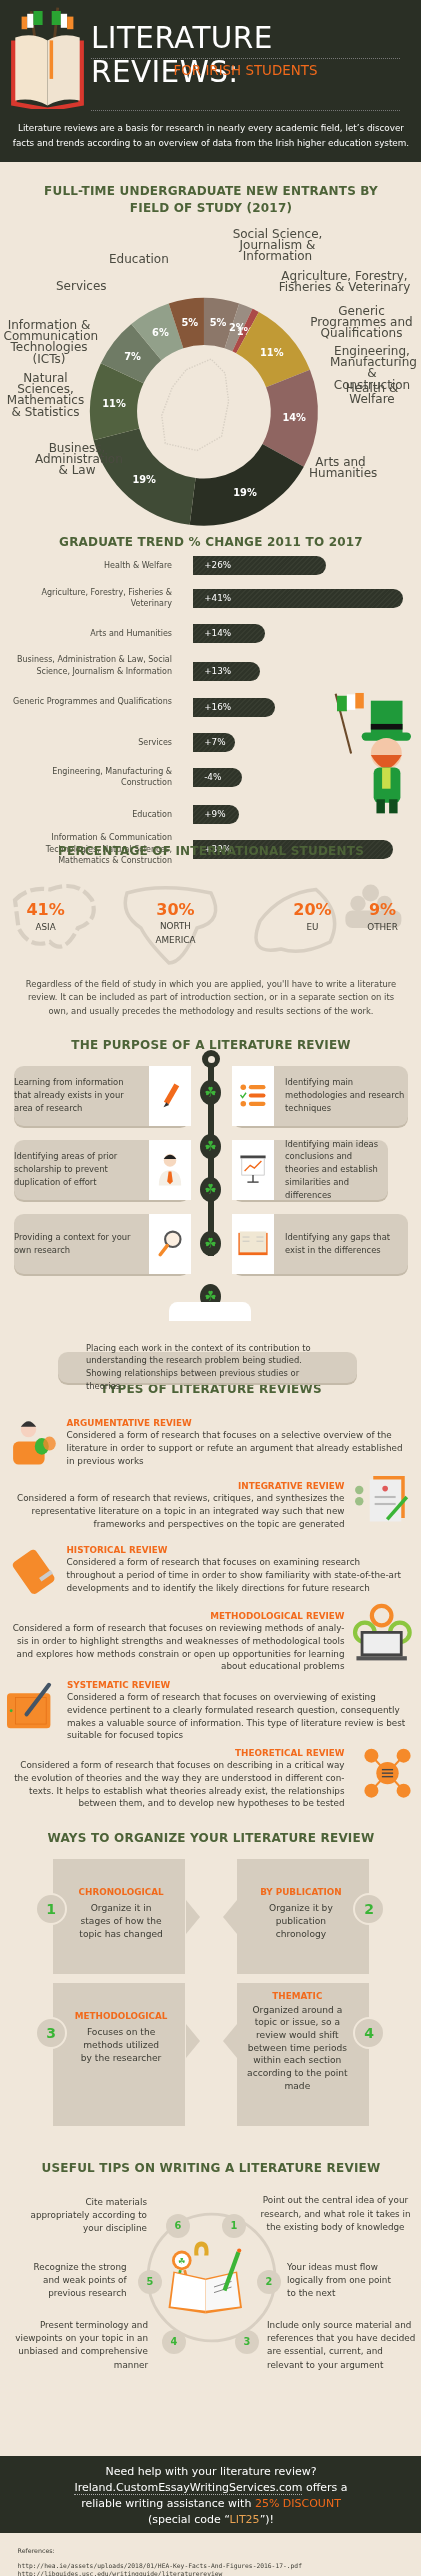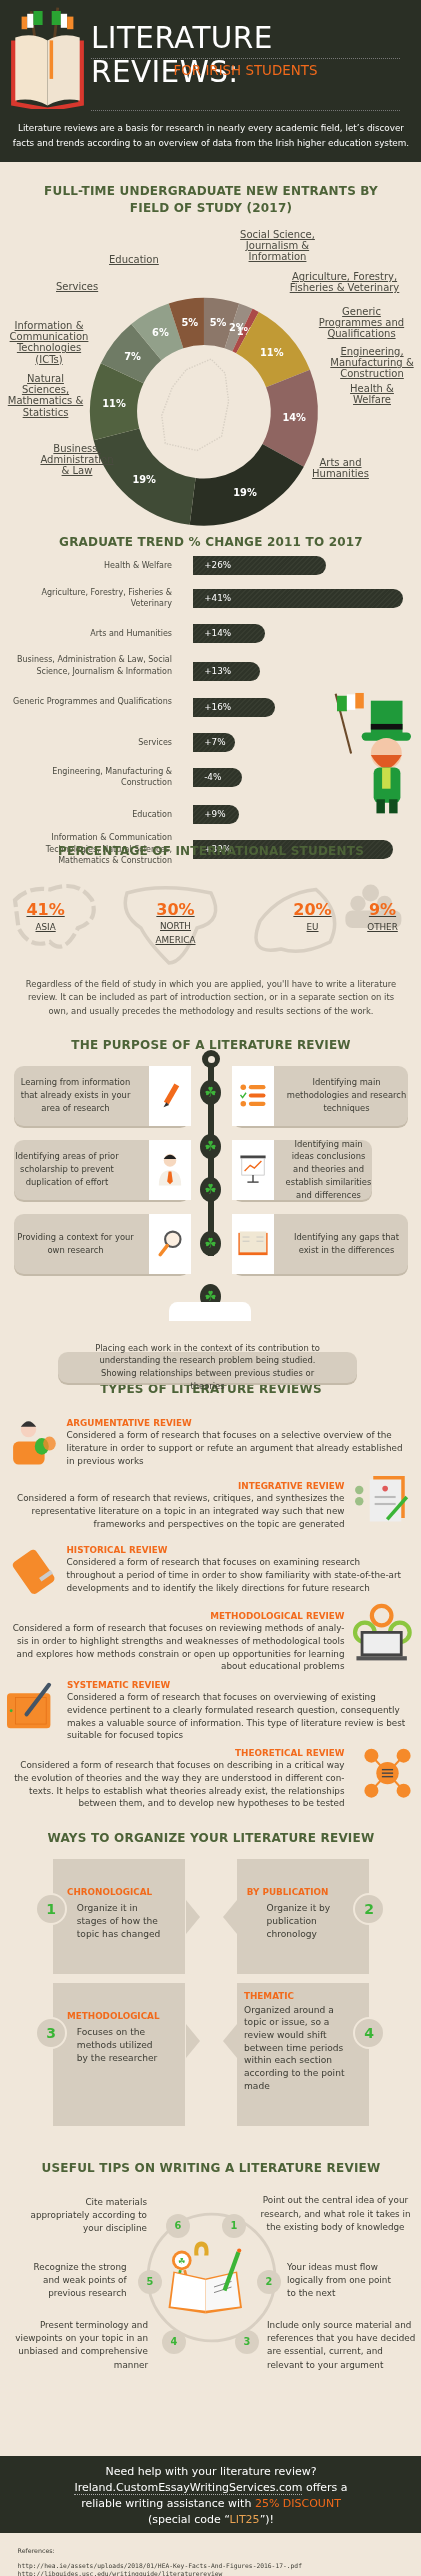--- a/index.html
+++ b/index.html
@@ -6,39 +6,39 @@
 body{width:422px;background:#f0e7da;font-family:"DejaVu Sans",sans-serif;color:#3c3c34;}
 .header{background:#2a2f25;height:162px;position:relative;}
 .book{position:absolute;left:11.2px;top:3.5px;width:73px;height:105px;}
 .h-title{position:absolute;left:91px;top:21px;font-size:29.5px;color:#fff;letter-spacing:0.4px;font-family:"DejaVu Sans",sans-serif;}
 .h-dots{position:absolute;left:91px;width:309px;border-top:1.4px dotted #777;}
 .h-sub{position:absolute;left:91px;top:59px;width:309px;text-align:center;color:#f26a1b;font-size:13.4px;line-height:24px;}
 .h-intro{position:absolute;left:7px;top:121px;width:408px;text-align:center;color:#fff;font-size:8.8px;line-height:14.8px;}
 h2{color:#4d6338;font-size:12px;text-align:center;font-weight:bold;letter-spacing:0.2px;}
 .sec{position:relative;}
 .donut-wrap{position:relative;height:373px;}
-.lbl{position:absolute;font-size:10px;color:#4a4a40;text-align:center;line-height:11.2px;text-decoration:underline;}
+.lbl{position:absolute;font-size:12px;color:#4a4a40;text-align:center;line-height:11.2px;}
 .bars{position:relative;height:309px;}
 .bar-row{position:absolute;left:0;width:422px;}
 .bar-lbl{position:absolute;right:250px;width:162px;text-align:right;font-size:8px;line-height:11.2px;color:#4a4a40;}
 .bar{position:absolute;left:193px;height:19px;background:repeating-linear-gradient(135deg,#2f3429 0 2.1px,#373c30 2.1px 3.5px);border-radius:0 9.8px 9.8px 0;color:#fff;font-size:8.8px;line-height:19px;padding-left:11.2px;}
 .intl{position:relative;height:127px;}
-.region{position:absolute;text-align:center;text-decoration:underline;}
+.region{position:absolute;text-align:center;}
 .region .p{color:#f26a1b;font-size:16px;font-weight:bold;}
 .region .n{color:#3c3c34;font-size:8.8px;line-height:17px;}
 .para{text-align:center;font-size:8.4px;line-height:13.4px;color:#4a4a40;padding:0 17.6px;}
 .purpose{position:relative;height:295px;}
-.pbox{position:absolute;background:#d6cdbf;border-radius:9.8px;font-size:8.4px;line-height:12.7px;text-align:center;color:#3c3c34;display:flex;align-items:center;justify-content:center;box-shadow:0 2.1px 0 #c4baa9;}
+.pbox{position:absolute;background:#d6cdbf;border-radius:9.8px;font-size:8.4px;line-height:12.7px;color:#3c3c34;display:flex;align-items:center;justify-content:center;box-shadow:0 2.1px 0 #c4baa9;}
 .picon{position:absolute;background:#fff;width:42px;display:flex;align-items:center;justify-content:center;}
 .spine{position:absolute;left:208px;width:5.6px;background:#2f3429;}
 .clover{position:absolute;left:200px;width:21px;height:25px;background:#2f3429;border-radius:50%;display:flex;align-items:center;justify-content:center;font-size:14px;color:#3db53a;}
 .types-item{position:relative;font-size:8.8px;line-height:12.7px;color:#3c3c34;}
 .t-head{color:#f26a1b;font-weight:bold;font-size:8.8px;}
 .org{position:relative;height:330px;}
-.obox{position:absolute;background:#d6cdbf;width:132px;font-size:9.1px;line-height:12.7px;color:#3c3c34;}
+.obox{position:absolute;background:#d6cdbf;width:132px;text-align:center;font-size:9.1px;line-height:12.7px;color:#3c3c34;}
 .onum{position:absolute;width:32px;height:32px;border-radius:50%;background:#d6cdbf;border:2.8px solid #f0e7da;color:#3bb537;font-size:14px;font-weight:bold;display:flex;align-items:center;justify-content:center;}
 .ohead{color:#f26a1b;font-weight:bold;font-size:8.8px;margin-bottom:4.2px;}
 .tips{position:relative;height:281px;}
 .tip{position:absolute;font-size:8.8px;line-height:13.4px;color:#3c3c34;}
 .tnum{position:absolute;width:24px;height:24px;border-radius:50%;background:#d9d0c2;color:#3bb537;font-weight:bold;font-size:9.8px;display:flex;align-items:center;justify-content:center;}
 .cta{background:#2a2f25;color:#fff;text-align:center;font-size:11px;line-height:16px;padding:8.4px 14px;height:77px;}
 .cta .orange{color:#f26a1b;}
 .cta .gold{color:#e8a252;}
 .cta .link{border-bottom:0.7px dotted #aaa;}
 .refs{padding:14px 17.6px 0;font-size:6.3px;line-height:8.4px;color:#3c3c34;font-family:"DejaVu Sans Mono",monospace;}
@@ -239,21 +239,21 @@
     </div>
   <div class="picon" style="left:149px;top:88px;height:60px;">
       <svg width="28" height="35" viewBox="0 0 40 50">
         <circle cx="20" cy="12" r="9" fill="#f6d8bf"></circle>
         <path d="M11 10 Q20 -2 29 10" fill="#222"></path>
         <path d="M4 48 Q4 26 20 26 Q36 26 36 48Z" fill="#f4efe6"></path>
         <polygon points="18,28 22,28 24,42 20,46 16,42" fill="#f26a1b"></polygon>
       </svg>
     </div>
 
-  <div class="pbox" style="left:232px;top:88px;width:140px;height:60px;padding-left:53px;">
+  <div class="pbox" style="left:232px;top:88px;width:156px;height:60px;padding-left:53px;">
       <span>Identifying main ideas conclusions and theories and establish similarities and differences</span>
     </div>
   <div class="picon" style="left:232px;top:88px;height:60px;">
       <svg width="28" height="31" viewBox="0 0 40 44">
         <rect x="2" y="2" width="36" height="4" fill="#444"></rect>
         <rect x="4" y="6" width="32" height="24" fill="#fff" stroke="#bbb"></rect>
         <path d="M8 24 L16 16 L22 20 L32 10" stroke="#f26a1b" stroke-width="2" fill="none"></path>
         <line x1="20" y1="30" x2="20" y2="40" stroke="#444" stroke-width="2"></line>
         <line x1="12" y1="40" x2="28" y2="40" stroke="#444" stroke-width="2"></line>
       </svg>

